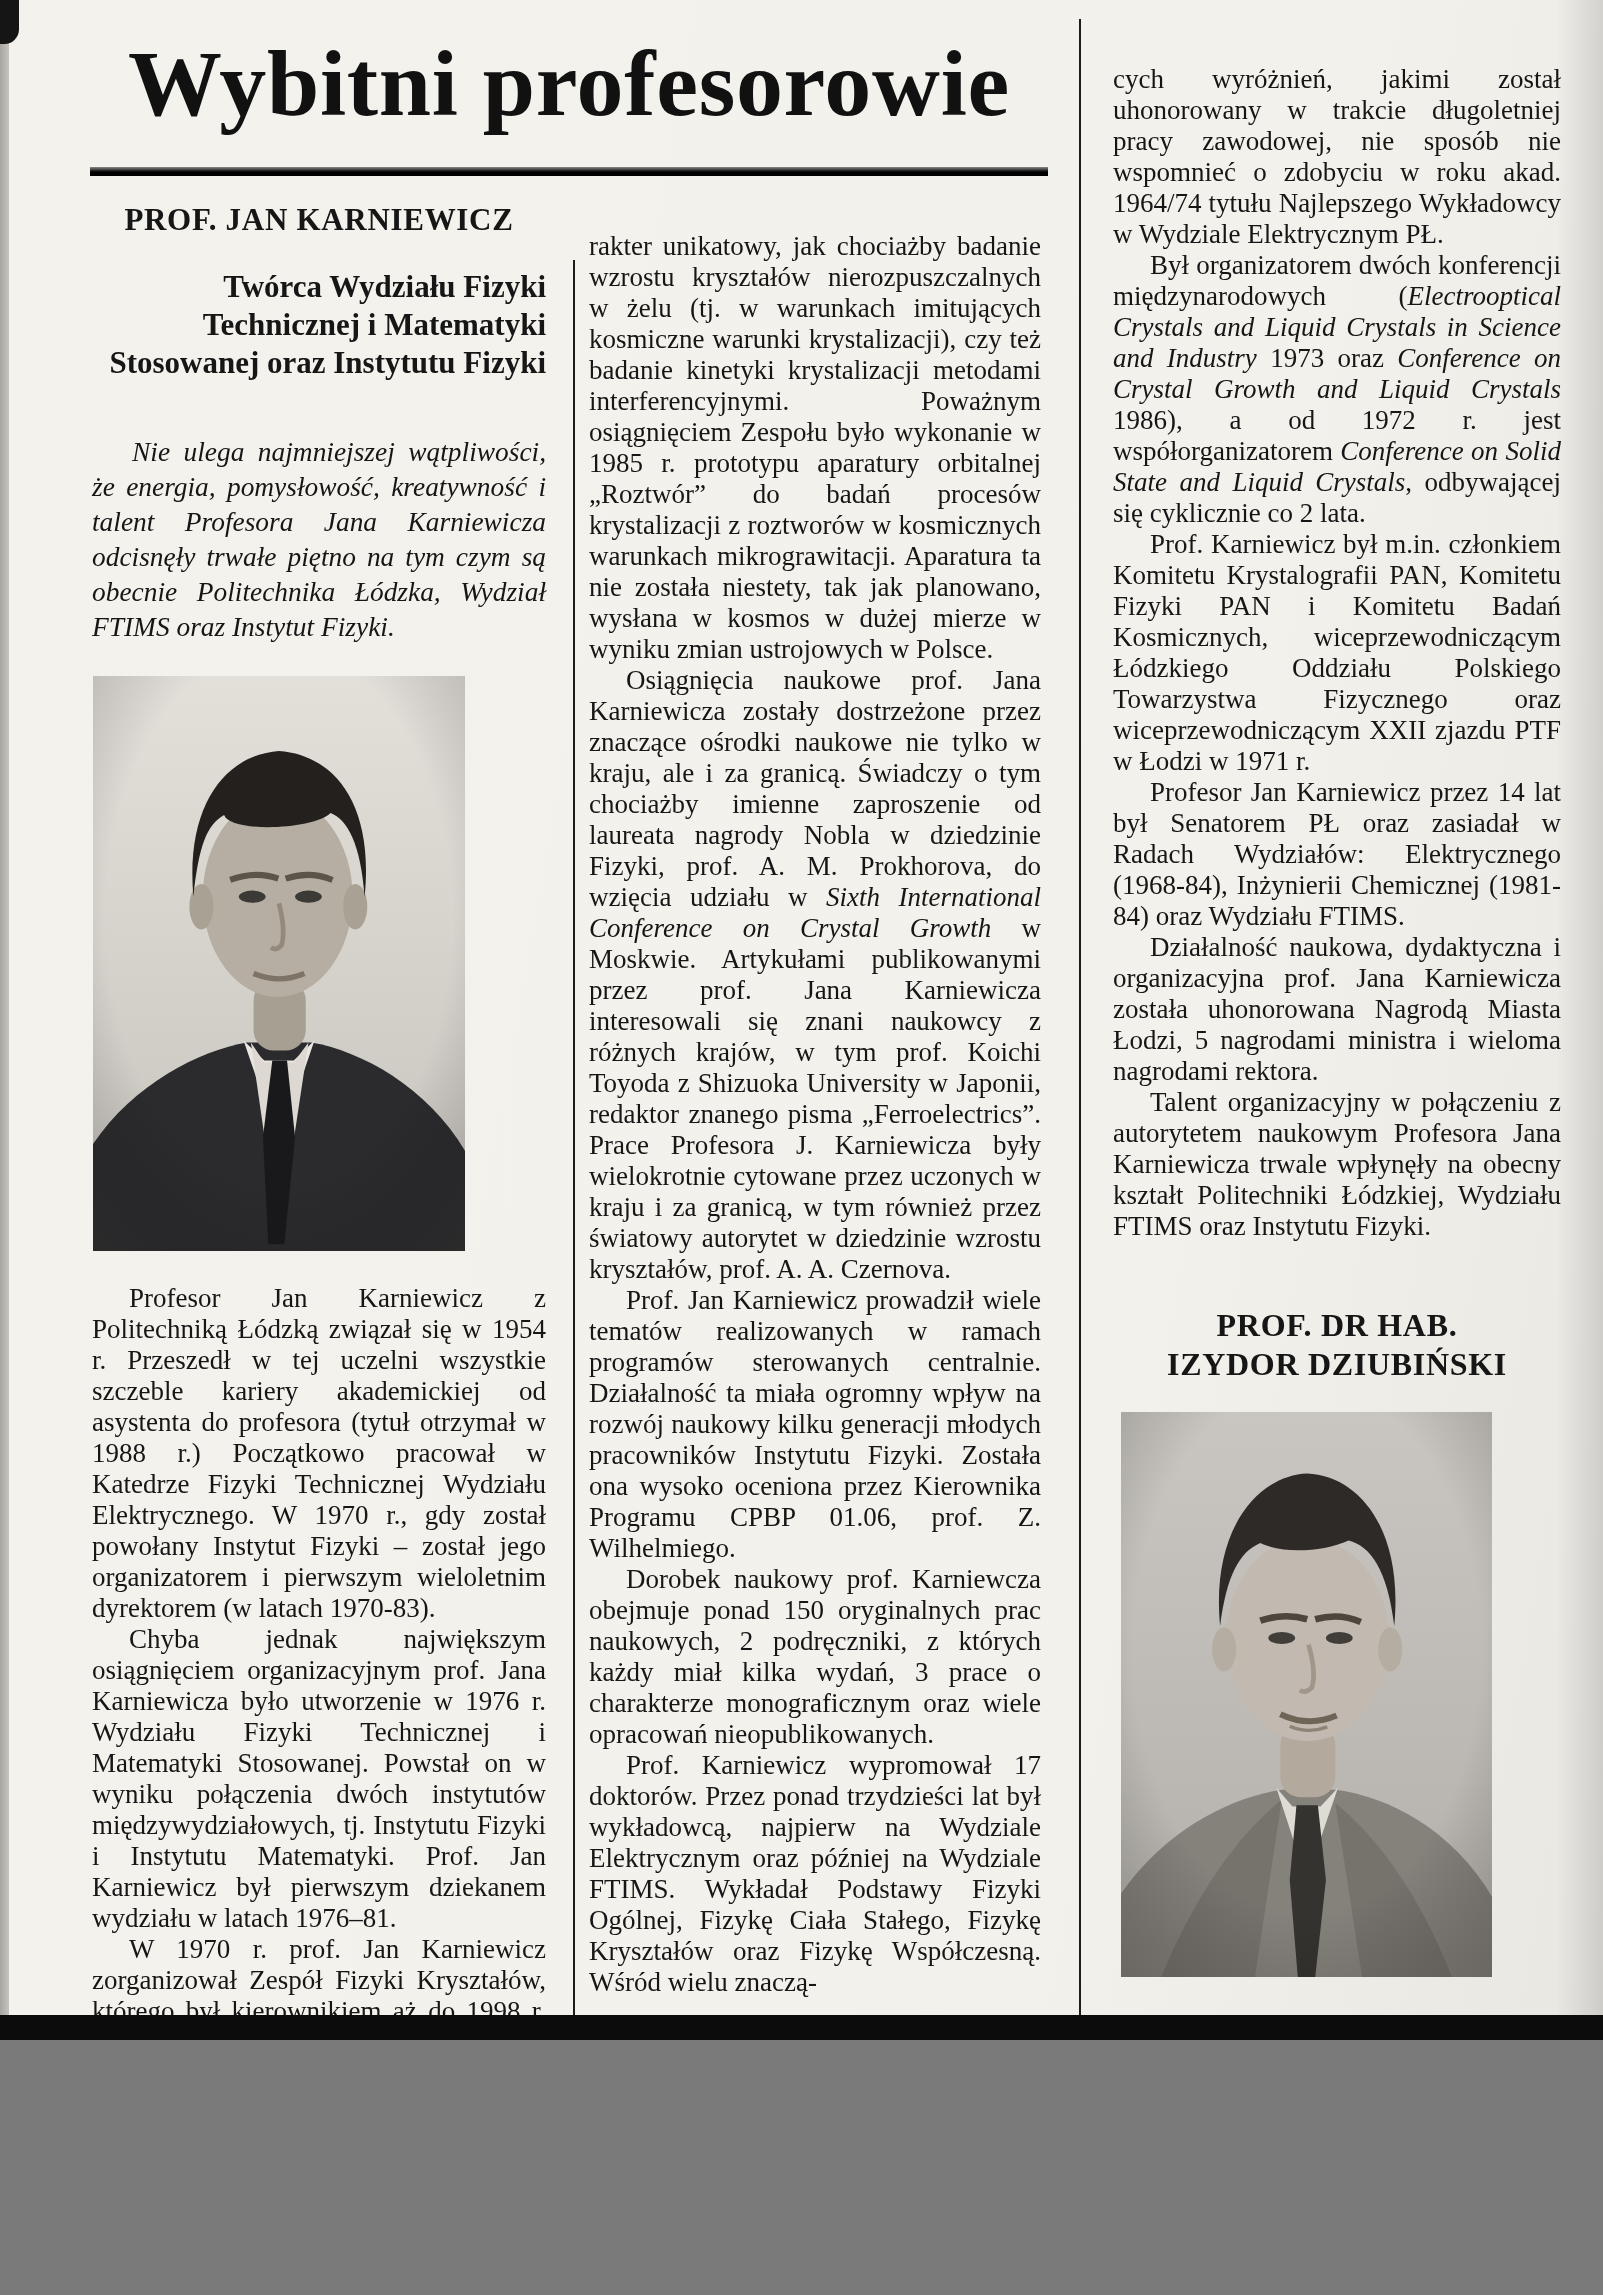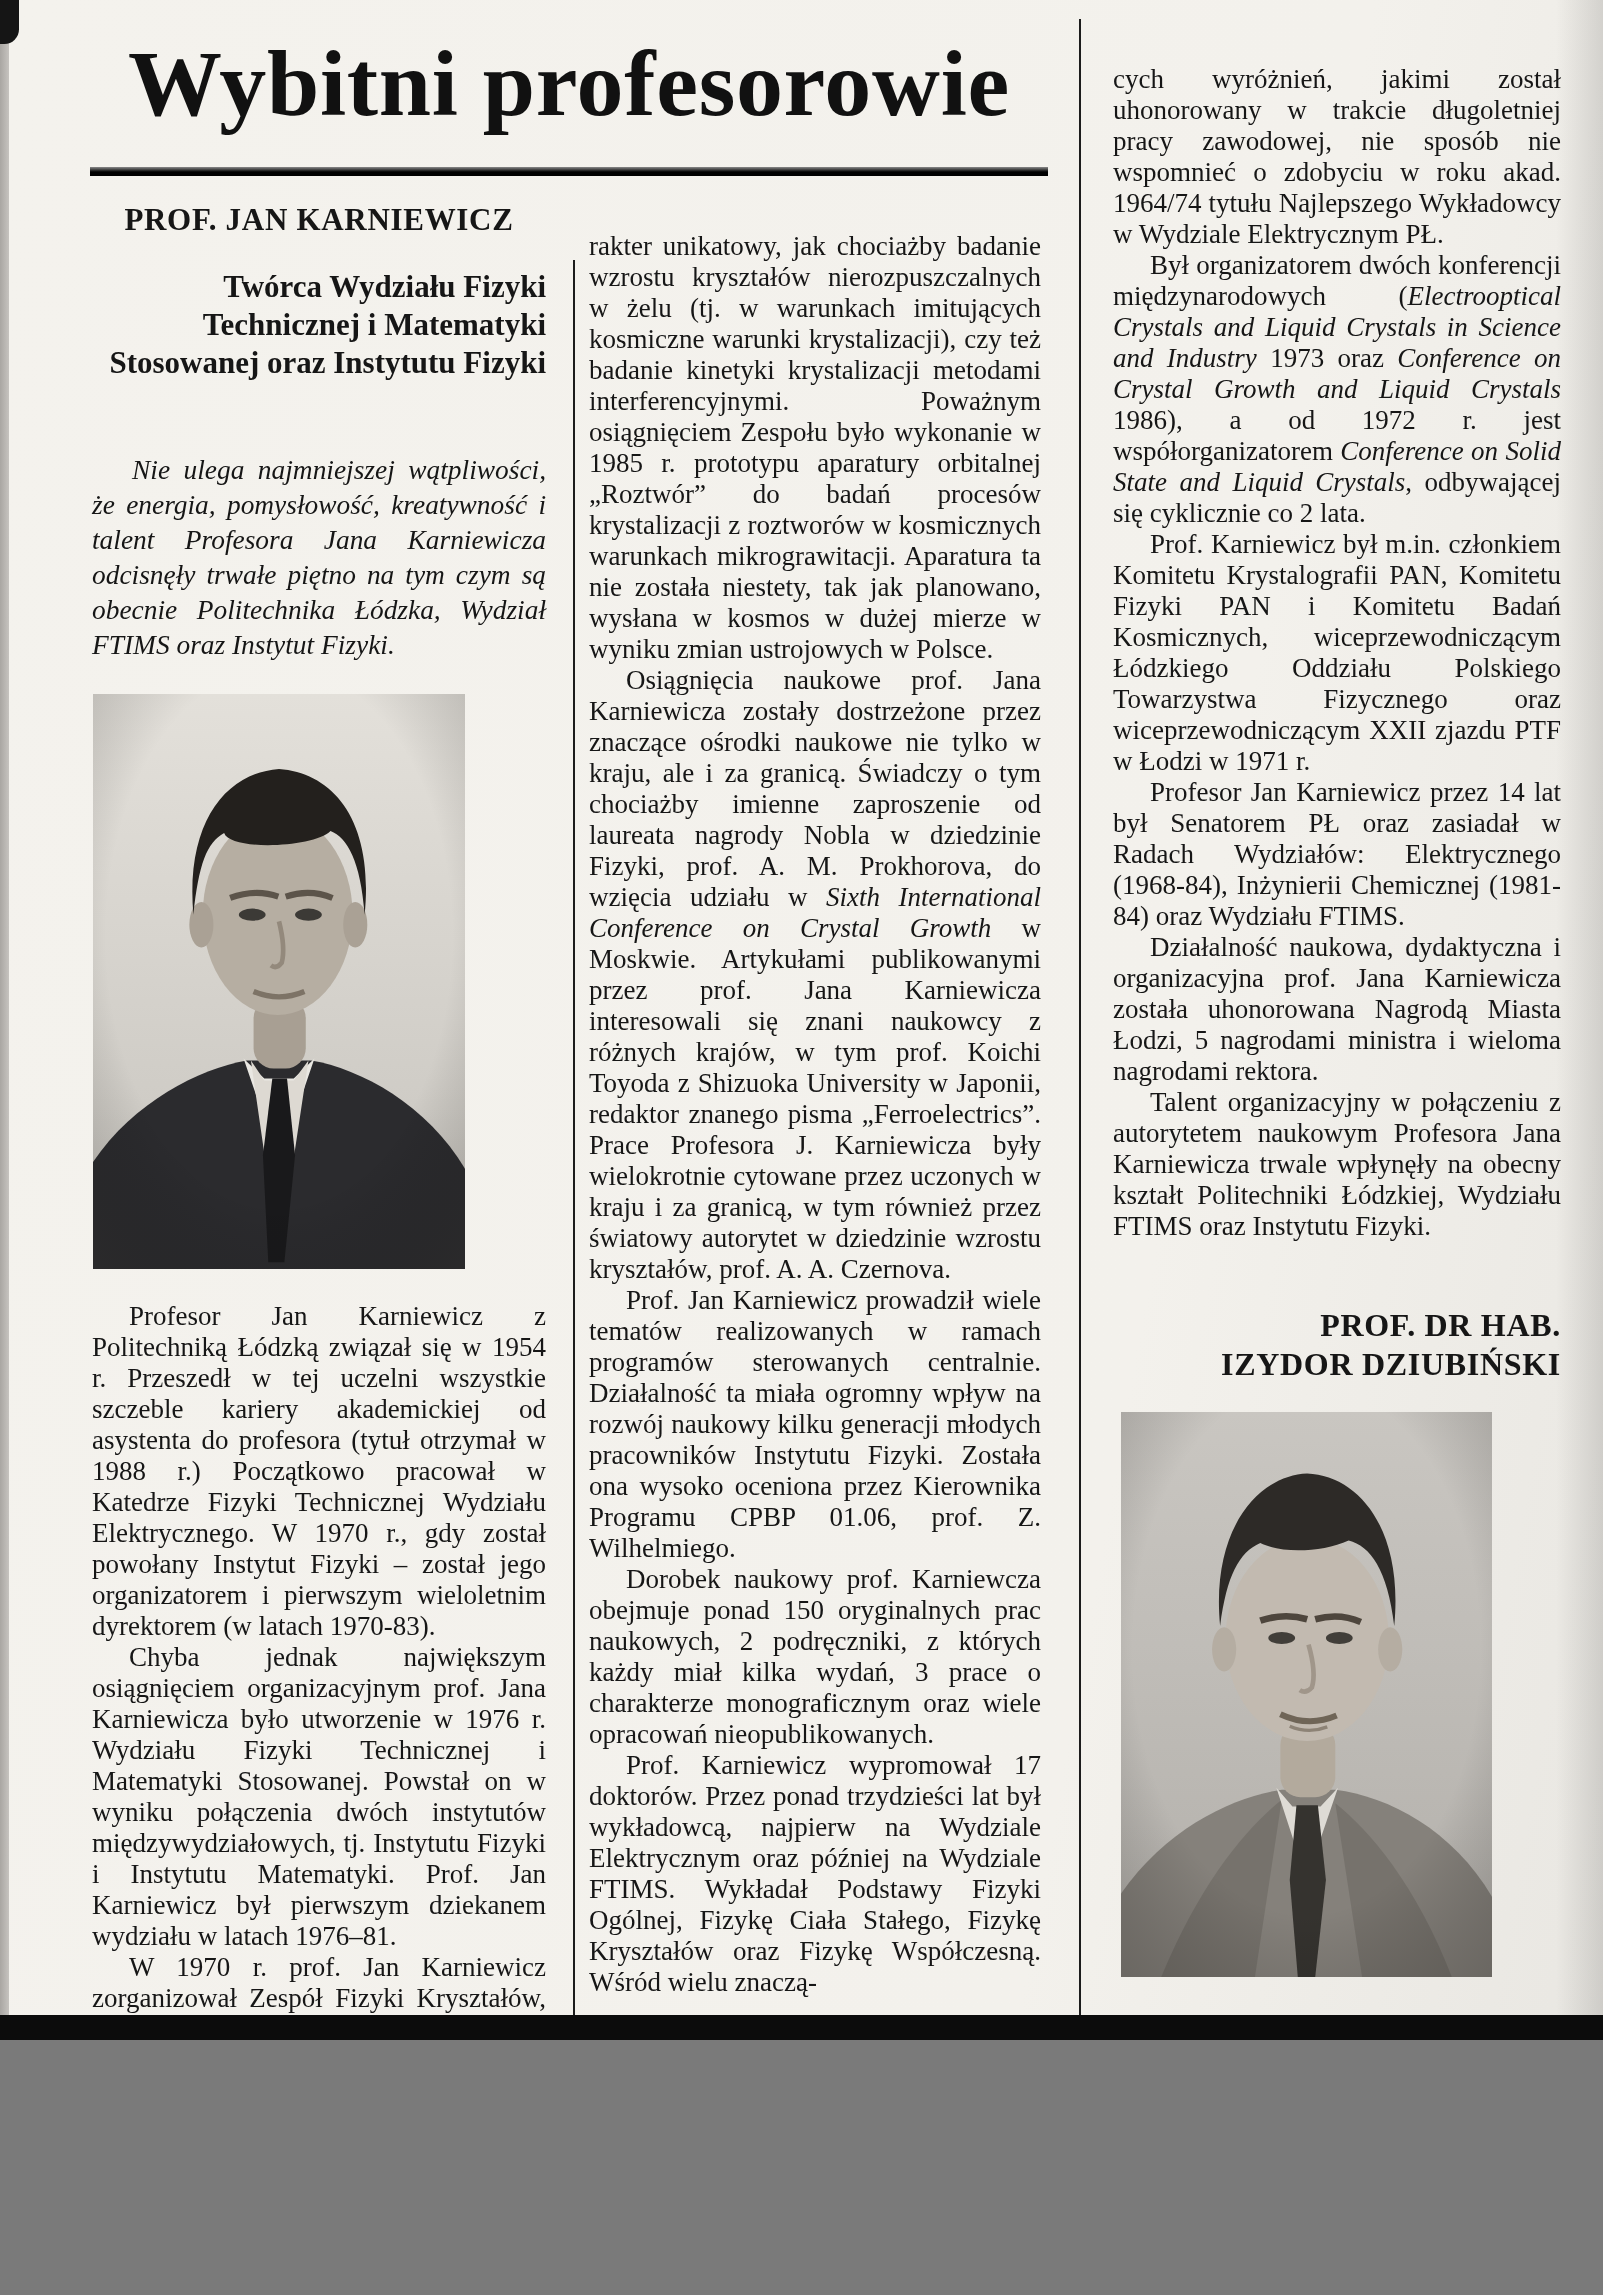--- a/index.html
+++ b/index.html
@@ -41,25 +41,25 @@
 
   .para { margin:0; text-indent:37px; }
   .para.noindent { text-indent:0; }
   .para i { font-style:italic; }
 
   .a1-heading { text-align:center; font-size:31px; font-weight:bold;
     letter-spacing:0.7px; line-height:35px; margin-top:6.7px; white-space:nowrap; }
   .a1-subheading { text-align:right; font-size:31px; font-weight:bold;
     line-height:38px; margin-top:31px; }
   .a1-lead { font-style:italic; font-size:27.4px; line-height:35px;
-    margin-top:71px; text-indent:40px; text-align:justify; }
+    margin-top:53px; text-indent:40px; text-align:justify; }
   .photo1-wrap { margin:31px 0 0 1.3px; width:372px; height:575px; }
   .col1-paras { margin-top:32px; }
 
-  .a2-heading { text-align:right; font-size:32px; font-weight:bold;
+  .a2-heading { text-align:center; font-size:32px; font-weight:bold;
     line-height:39px; margin-top:64px; letter-spacing:0.7px; }
   .photo2-wrap { margin:28px 0 0 8px; width:371px; height:565px; }
   .col3-bottom-paras { margin-top:41px; }
 
   
   .footer-rule { position:absolute; left:87px; top:2200px; width:1477px; height:2.7px;
     background:#2e2e2e; }
   .footer-page-number { position:absolute; left:86px; top:2216px; font-size:52px;
     color:#1a1a1a;margin-left:28px; }
   .footer-issue { position:absolute; left:0; top:2231px; width:100%;

